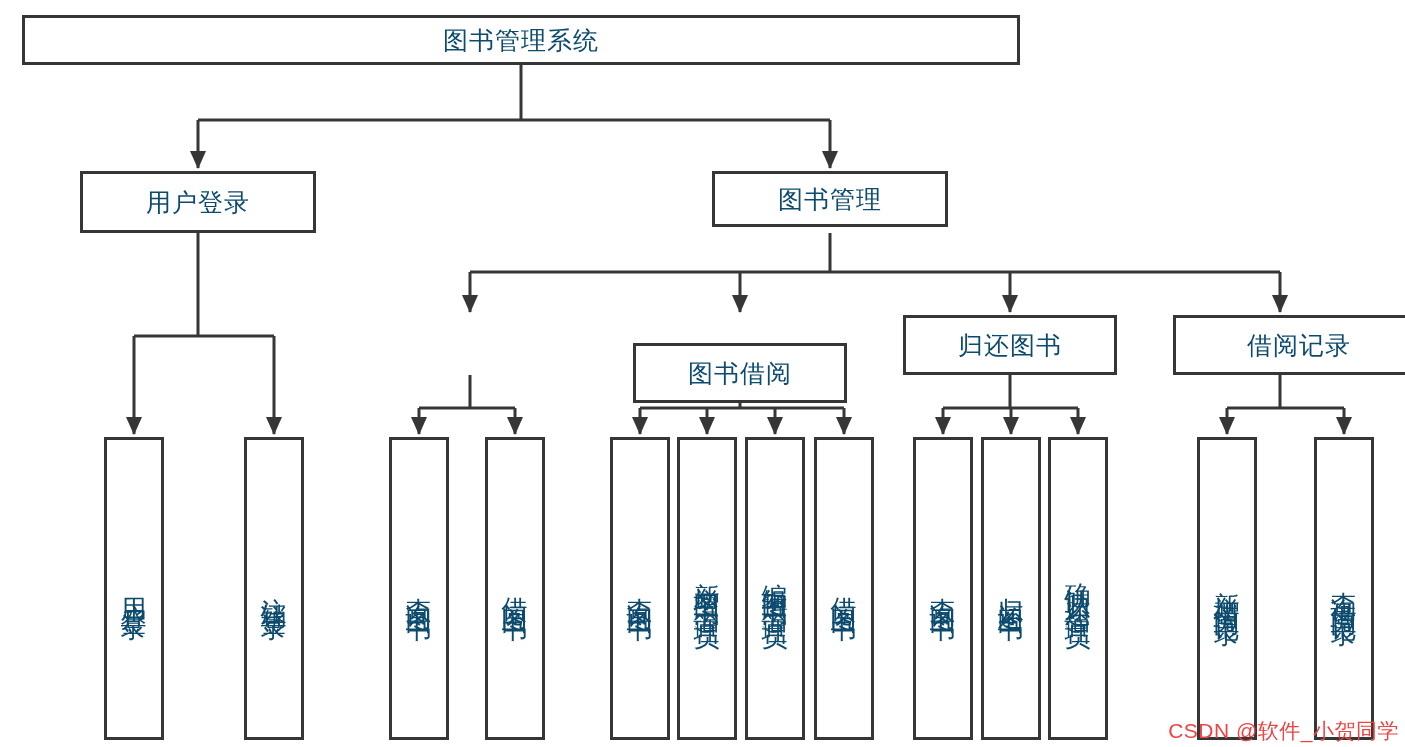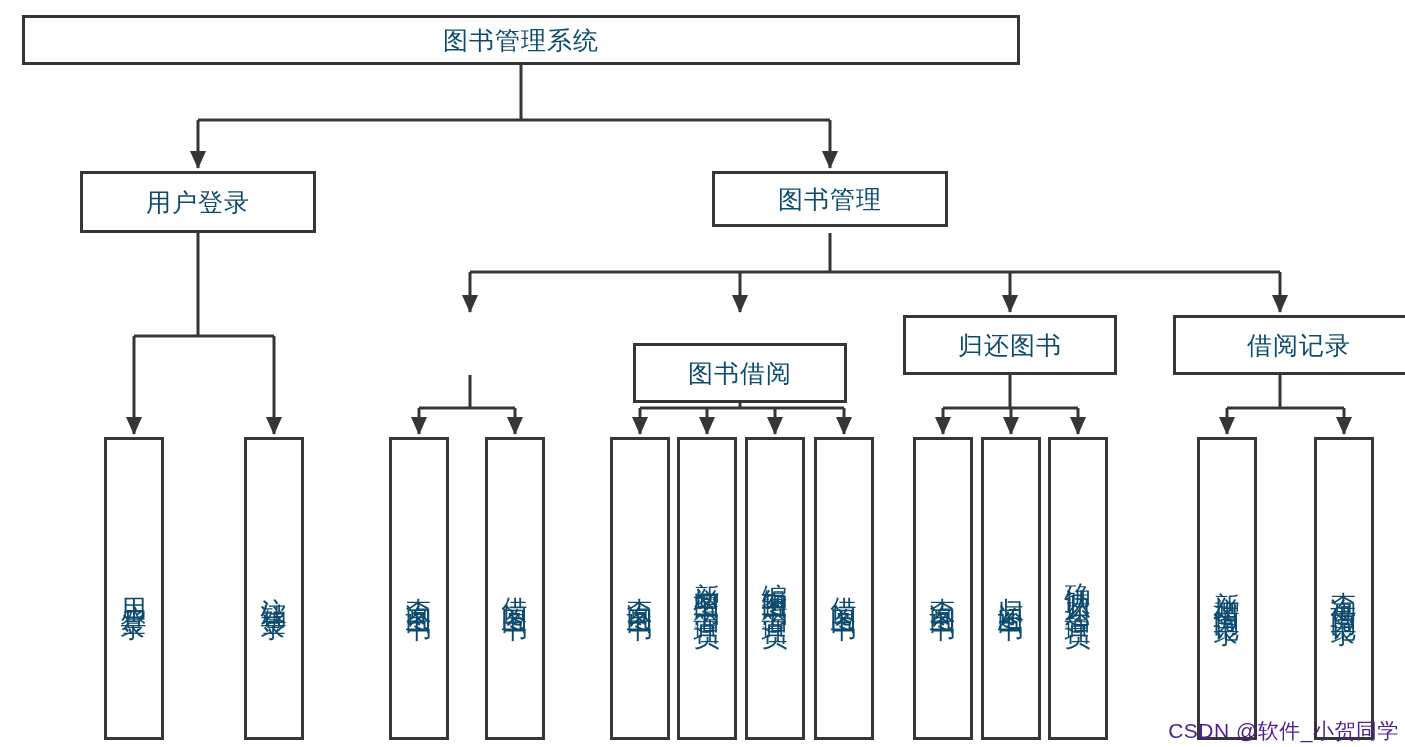--- a/index.html
+++ b/index.html
@@ -34,21 +34,21 @@
     font-size: 26px;
     line-height: 1;
     letter-spacing: 6px;
   }
   .watermark {
     position: absolute;
     right: 6px;
     bottom: 2px;
     font-size: 21px;
     letter-spacing: 0.5px;
-    color: #4c1d95;
+    color: #ef4444;
     z-index: 5;
     white-space: nowrap;
   }
 </style>
 </head>
 <body>
 
 <div id="stage">
 
   <svg id="connectors" width="1405" height="747" viewBox="0 0 1405 747">

